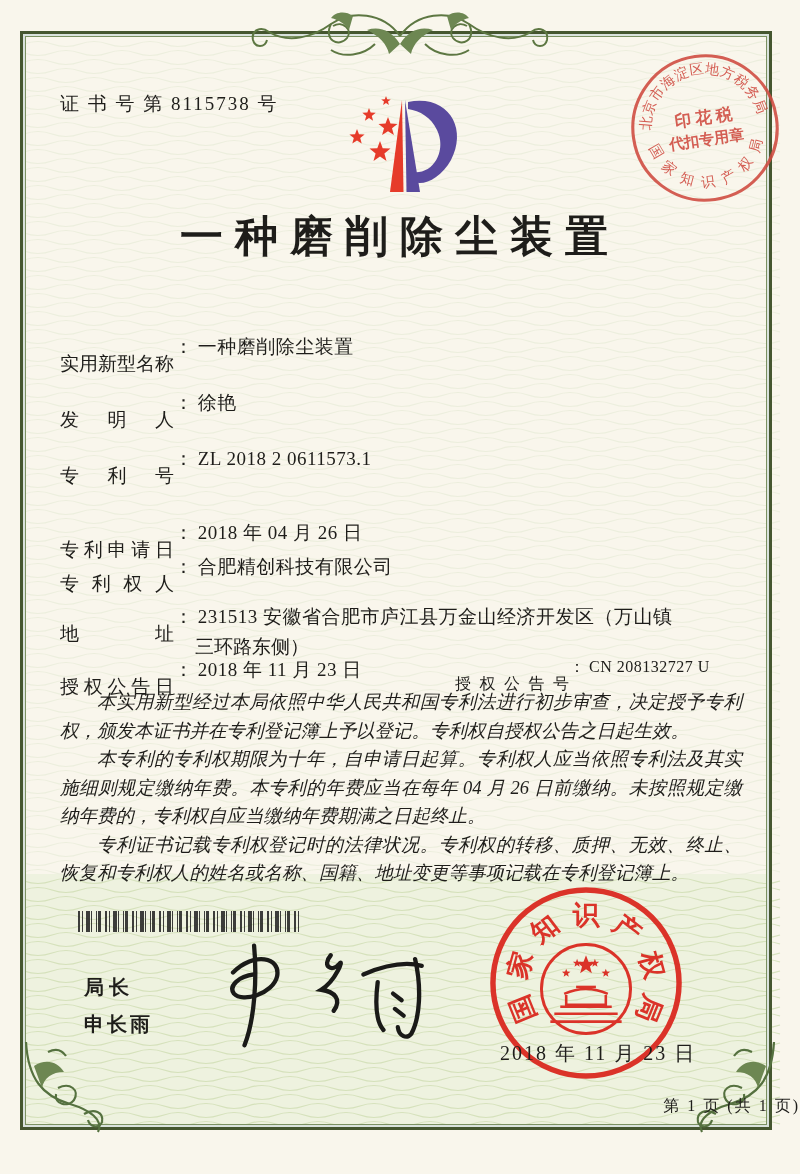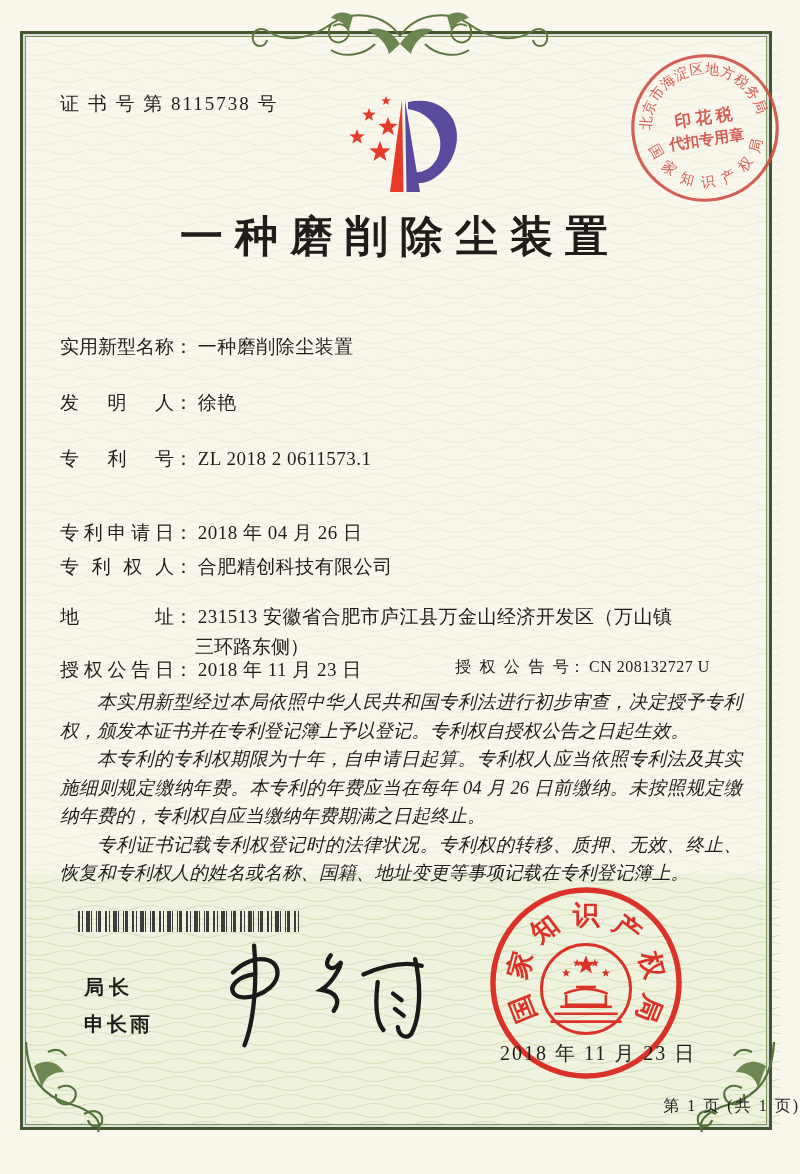--- a/index.html
+++ b/index.html
@@ -15,21 +15,21 @@
     border:3px solid var(--green-border);
     box-shadow:inset 0 0 0 2px #d9e2dc, inset 0 0 0 3px #7b9161;z-index:2;}
   #waves{position:absolute;left:0;top:0;z-index:1;}
   .abs{position:absolute;}
   .cert-no{left:60px;top:91px;font-size:19px;letter-spacing:2px;z-index:4;}
   .logo{left:328px;top:88px;z-index:4;}
   .stamp{left:627px;top:50px;z-index:5;opacity:.88;}
   .title{left:0;right:0;top:208px;text-align:center;font-size:43px;font-weight:700;
     letter-spacing:12px;z-index:4;}
   .row{position:absolute;left:60px;font-size:19px;z-index:4;white-space:nowrap;}
-  .lbl{display:inline-block;width:114px;text-align:justify;text-align-last:justify;vertical-align:top;}
+  .lbl{display:inline-block;width:114px;text-align:justify;text-align-last:justify;vertical-align:top;margin-top:17px;}
   .colon{display:inline-block;}
   .val{letter-spacing:.5px;}
   .addr2{position:absolute;left:195px;font-size:19px;z-index:4;}
   .grant-no{position:absolute;left:455px;font-size:16px;z-index:4;white-space:nowrap;}
   .body-text{position:absolute;left:60px;width:682px;top:688px;font-size:18.5px;
     line-height:28.5px;text-align:justify;z-index:4;}
   .body-text p{margin:0;text-indent:2em;font-style:italic;}
   .barcode{left:78px;top:911px;width:224px;height:21px;opacity:.87;z-index:4;
     background:repeating-linear-gradient(90deg,
       #222 0 2px,transparent 2px 4px,#222 4px 5px,transparent 5px 8px,

